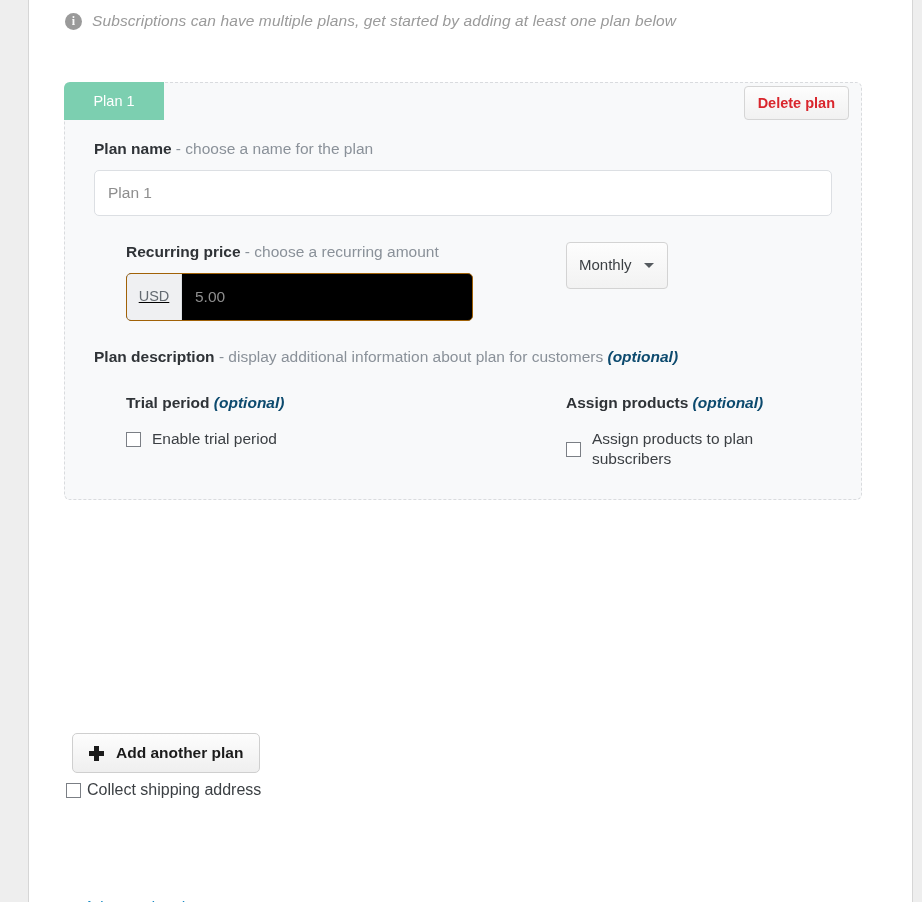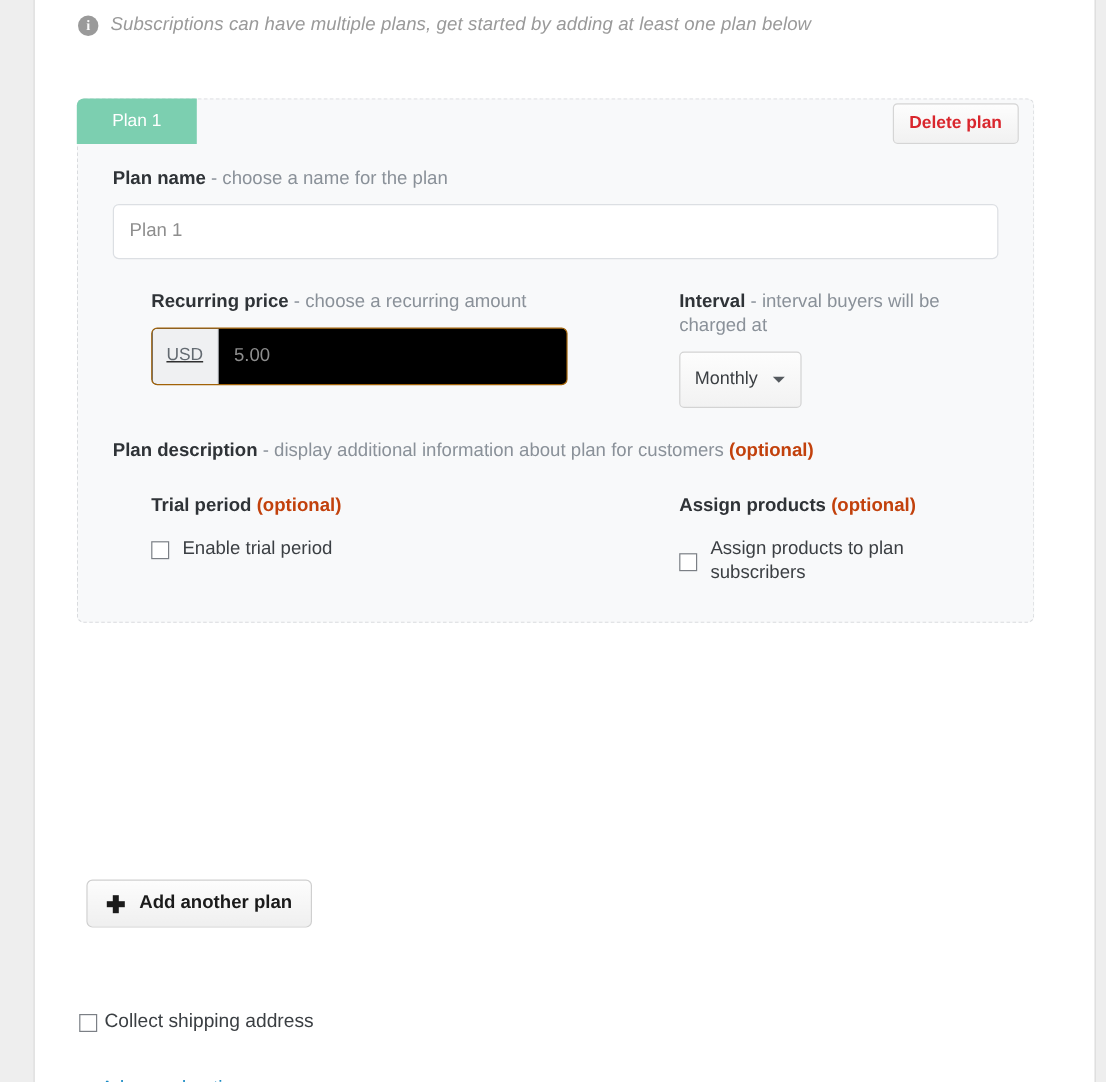--- a/index.html
+++ b/index.html
@@ -115,22 +115,23 @@
     font-size: 15.5px;
     color: #8a9199;
     margin-bottom: 11px;
     line-height: 20px;
   }
   .field-label .strong {
     font-weight: bold;
     color: #2f3337;
   }
   .field-label .opt {
+    font-style: italic;
     font-weight: bold;
-    color: #c2410c;
+    color: #0c4a6e;
   }
 
   
   .text-input {
     box-sizing: border-box;
     width: 100%;
     height: 46px;
     padding: 0 13px;
     font-size: 15.5px;
     color: #8e8e8e;
@@ -286,21 +287,21 @@
   .add-plan-label {
     font-size: 15.5px;
     font-weight: bold;
     color: #1b1b1b;
   }
 
   
   .shipping-row {
     position: absolute;
     left: 37px;
-    top: 843px;
+    top: 781px;
     display: flex;
     align-items: center;
     gap: 6px;
   }
   .shipping-row .checkbox { width: 13px; height: 13px; }
   .shipping-label {
     font-size: 16px;
     color: #3b3f43;
   }
 
@@ -359,23 +360,20 @@
           <div class="field-label">
             <span class="strong">Recurring price</span><span> - choose a recurring amount</span>
           </div>
           <div class="input-group">
             <div class="input-addon">USD</div>
             <input type="text" value="5.00" style="">
           </div>
         </div>
 
         <div class="col-right">
-          <div class="field-label">
-            <span class="strong">Interval</span><span> - interval buyers will be charged at</span>
-          </div>
           <div class="select-box">
             <span class="sel-value">Monthly</span>
             <span class="caret"></span>
           </div>
         </div>
       </div>
 
       <div class="block">
         <div class="field-label">
           <span class="strong">Plan description</span><span> - display additional information about plan for customers </span><span class="opt">(optional)</span>

